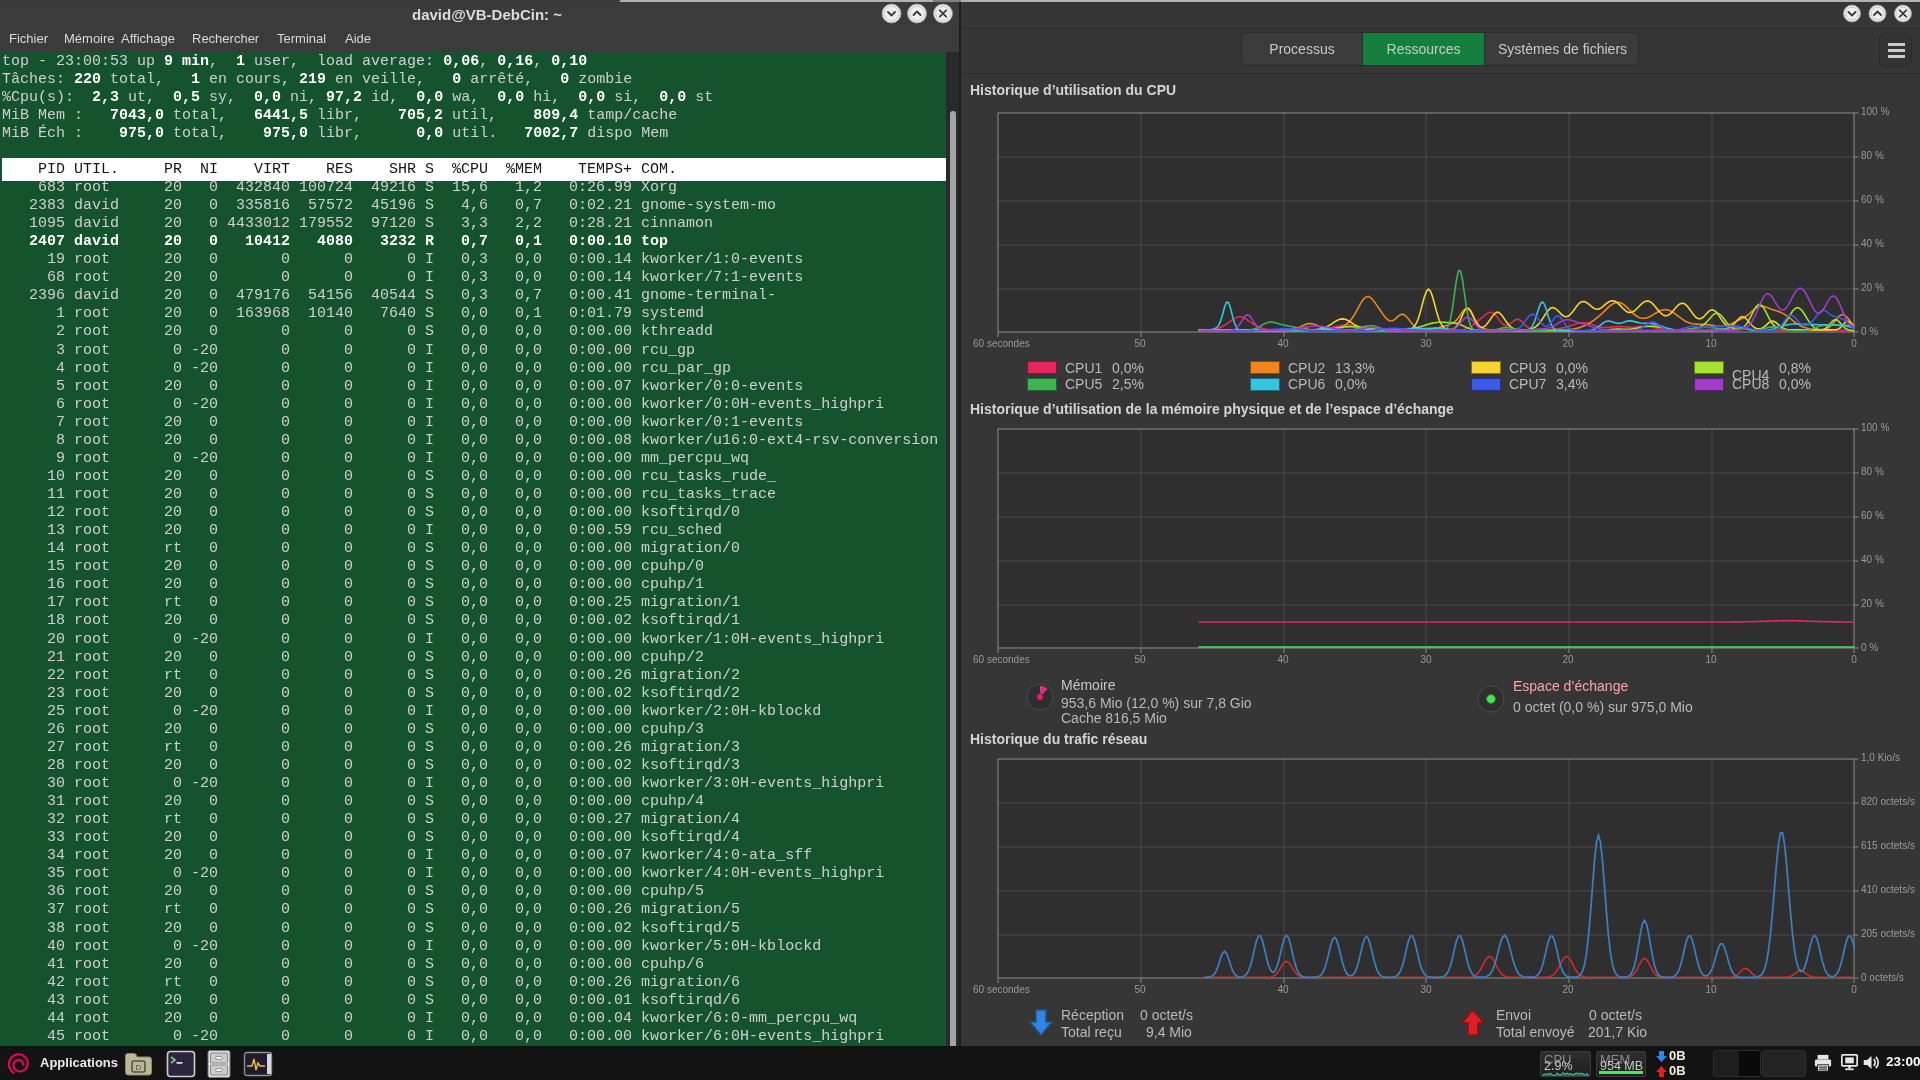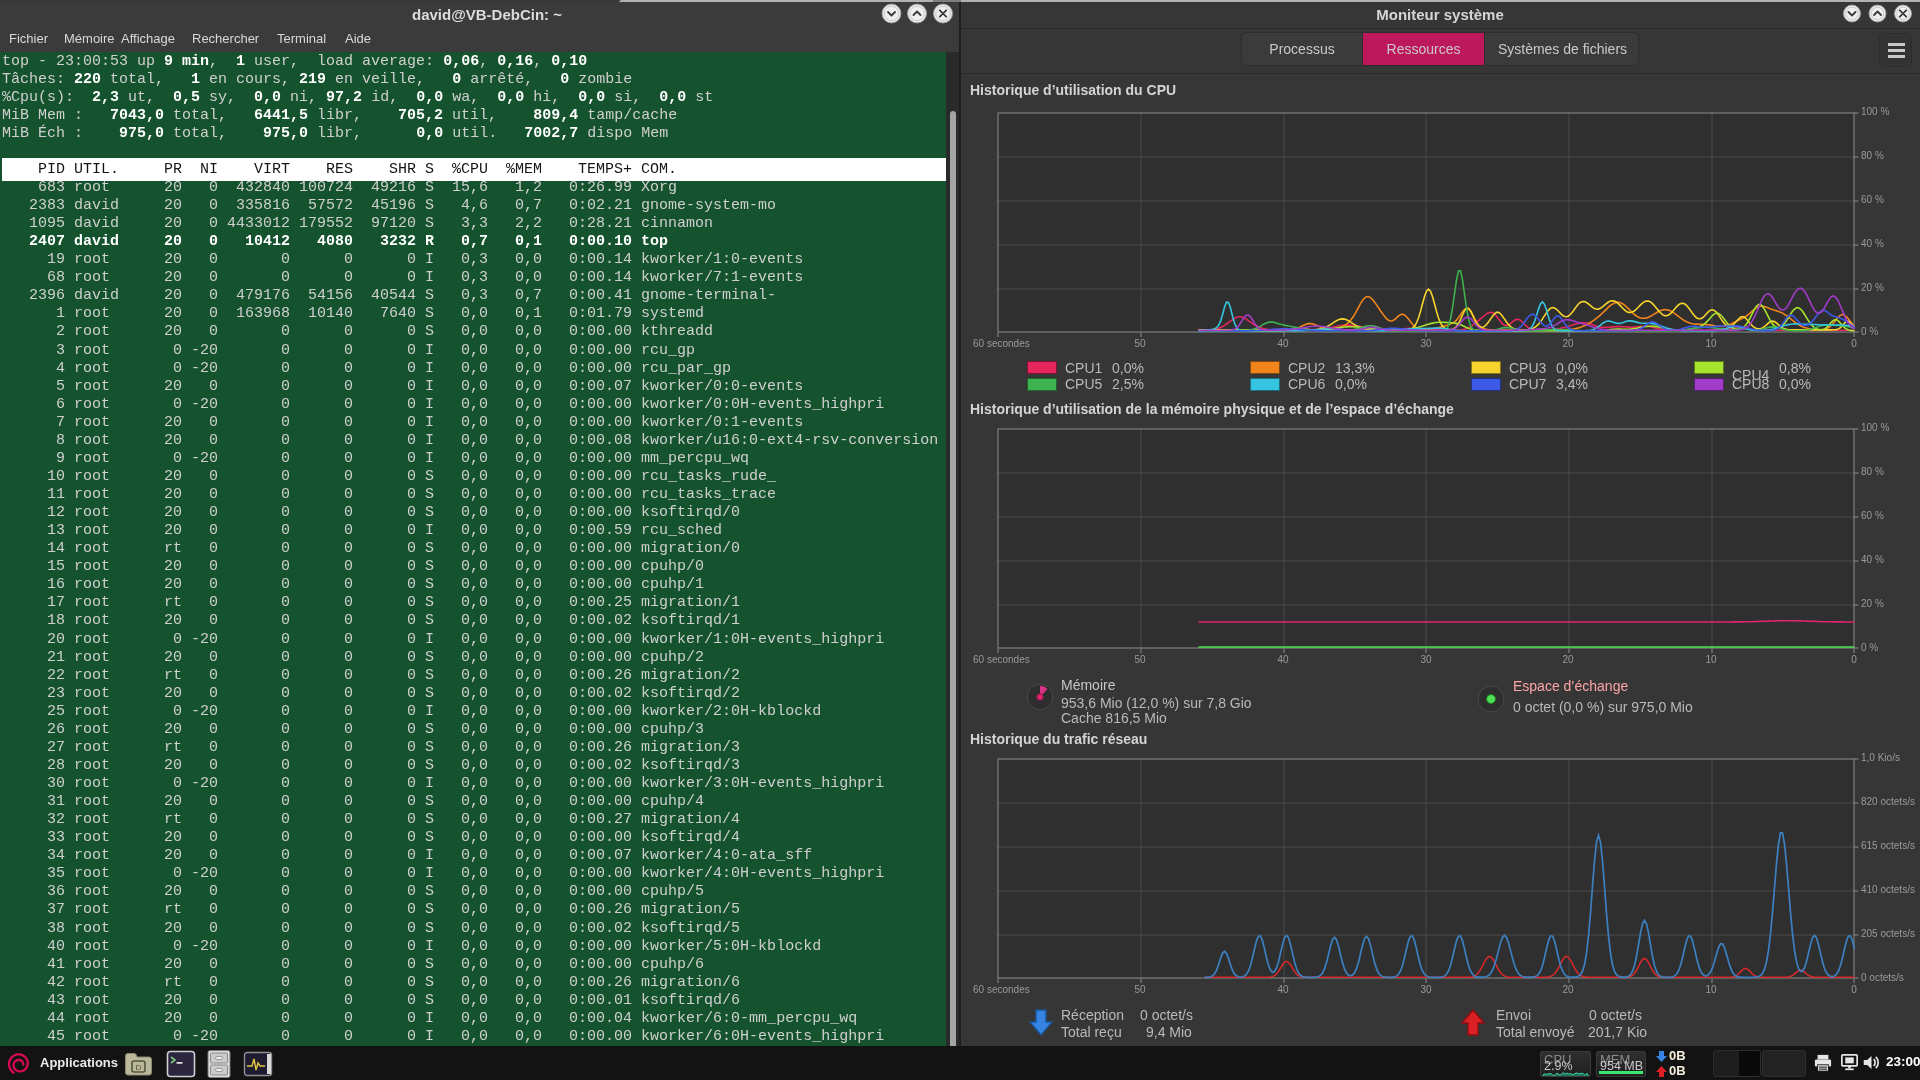--- a/index.html
+++ b/index.html
@@ -15,21 +15,21 @@
 pre#tout b{color:#fff;font-weight:bold}
 pre#tout .hd{background:#fff;color:#161616;padding:3px 0}
 #tsb{position:absolute;right:0;top:50px;width:14px;height:994px;background:#2a2a2a}
 #tsbth{position:absolute;right:4px;top:59px;width:6px;height:986px;border-radius:3px;background:#a4a4a4}
 
 #mon{position:absolute;left:960px;top:2px;width:960px;height:1044px;background:#363636}
 #mtitle{position:absolute;left:0;right:0;top:4px;text-align:center;font-weight:bold;font-size:15px;color:#d6d6d6}
 #mon .sep{position:absolute;left:0;width:100%;height:1px;background:#2a2a2a}
 .tabgrp{position:absolute;left:281px;top:30px;width:398px;height:34px;border:1px solid #2d2d2d;border-radius:5px;background:#3b3b3b;overflow:hidden}
 .tab{position:absolute;top:0;height:100%;font-size:14px;color:#c9c9c9;text-align:center;line-height:33px}
-.tab.act{background:#be185d}
+.tab.act{background:#15803d}
 .tab+.tab{border-left:1px solid #2d2d2d}
 #hamb{position:absolute;left:919px;top:31px;width:33px;height:34px;border:1px solid #2c2c2c;border-radius:6px;background:#333}
 #hamb div{position:absolute;left:8px;width:17px;height:2.5px;background:#c9c9c9}
 .h1{position:absolute;font-size:14px;font-weight:bold;color:#d4d4d4;white-space:nowrap}
 .xl{position:absolute;font-size:10px;color:#9a9a9a;text-align:center;white-space:nowrap}
 .yl{position:absolute;font-size:10px;color:#9a9a9a;white-space:nowrap}
 .sw{position:absolute;width:30px;height:13px;border:1px solid rgba(0,0,0,.45)}
 .lt{position:absolute;font-size:14px;color:#b9b9b9;white-space:nowrap}
 
 #panel{position:absolute;left:0;top:1046px;width:1920px;height:34px;background:#131313}
@@ -121,21 +121,20 @@
      42 root      rt   0       0      0      0 S   0,0   0,0   0:00.26 migration/6
      43 root      20   0       0      0      0 S   0,0   0,0   0:00.01 ksoftirqd/6
      44 root      20   0       0      0      0 I   0,0   0,0   0:00.04 kworker/6:0-mm_percpu_wq
      45 root       0 -20       0      0      0 I   0,0   0,0   0:00.00 kworker/6:0H-events_highpri</pre>
   <div id="tsb">
         <div id="tsbth"></div>
       </div>
 </div>
 <div id="mon">
 
-<div id="mtitle">Moniteur système</div>
 <svg class="abs" style="left:0;top:0" width="960" height="28"></svg>
 <div class="sep" style="top:26px"></div>
 <div class="tabgrp">
  <div class="tab" style="left:0;width:120px">Processus</div>
  <div class="tab act" style="left:120px;width:122px">Ressources</div>
  <div class="tab" style="left:242px;width:156px">Systèmes de fichiers</div>
 </div>
 <div id="hamb">
         <div style="top:9px"></div>
         <div style="top:15px"></div>

